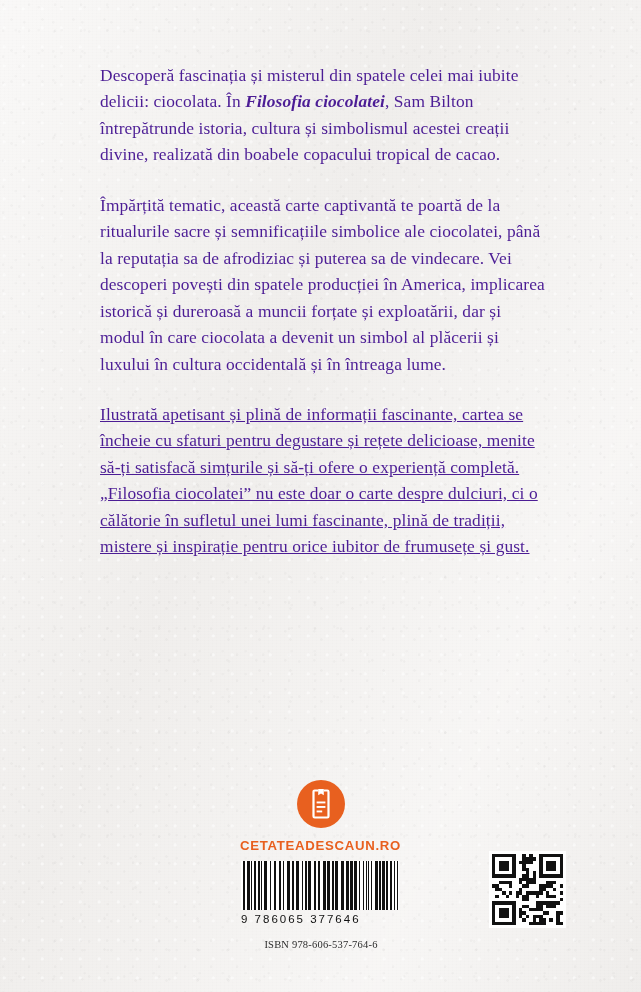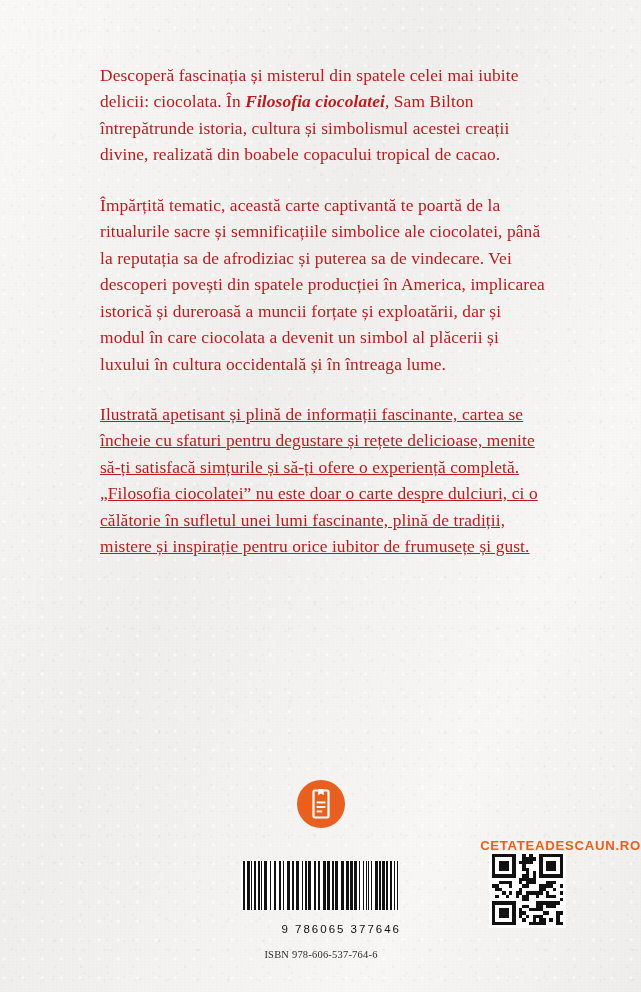--- a/index.html
+++ b/index.html
@@ -43,38 +43,38 @@
   .content {
     position: relative;
     z-index: 2;
     padding: 62px 96px 0 100px;
   }
 
   .blurb p {
     margin: 0 0 24px 0;
     font-size: 17.4px;
     line-height: 1.52;
-    color: #b91c1c;
+    color: #4c1d95;
     text-align: left;
     letter-spacing: 0.1px;
   }
   .blurb p:last-child { margin-bottom: 0; text-decoration: underline; }
 
   .book-title {
     font-weight: bold;
     font-style: italic;
   }
 
   
   .publisher {
     position: absolute;
     top: 780px;
     left: 0;
     width: 641px;
-    text-align: right;
+    text-align: center;
     z-index: 2;
   }
   .logo-mark {
     width: 48px;
     height: 48px;
     border-radius: 50%;
     background: #e8601f;
     margin: 0 auto 10px auto;
     position: relative;
   }
@@ -107,22 +107,22 @@
     top: 0;
     bottom: 0;
     background: #ffffff;
     display: block;
   }
   .barcode-digits {
     font-family: "Liberation Sans", sans-serif;
     font-size: 11.5px;
     letter-spacing: 2.0px;
     color: #111;
-    text-align: right;
-    margin-top: 13px;
+    text-align: left;
+    margin-top: 3px;
   }
   .isbn-text {
     font-family: "Liberation Serif", serif;
     font-size: 10.5px;
     color: #2b2b2b;
     text-align: center;
     margin-top: 14px;
     letter-spacing: 0.2px;
   }
 

